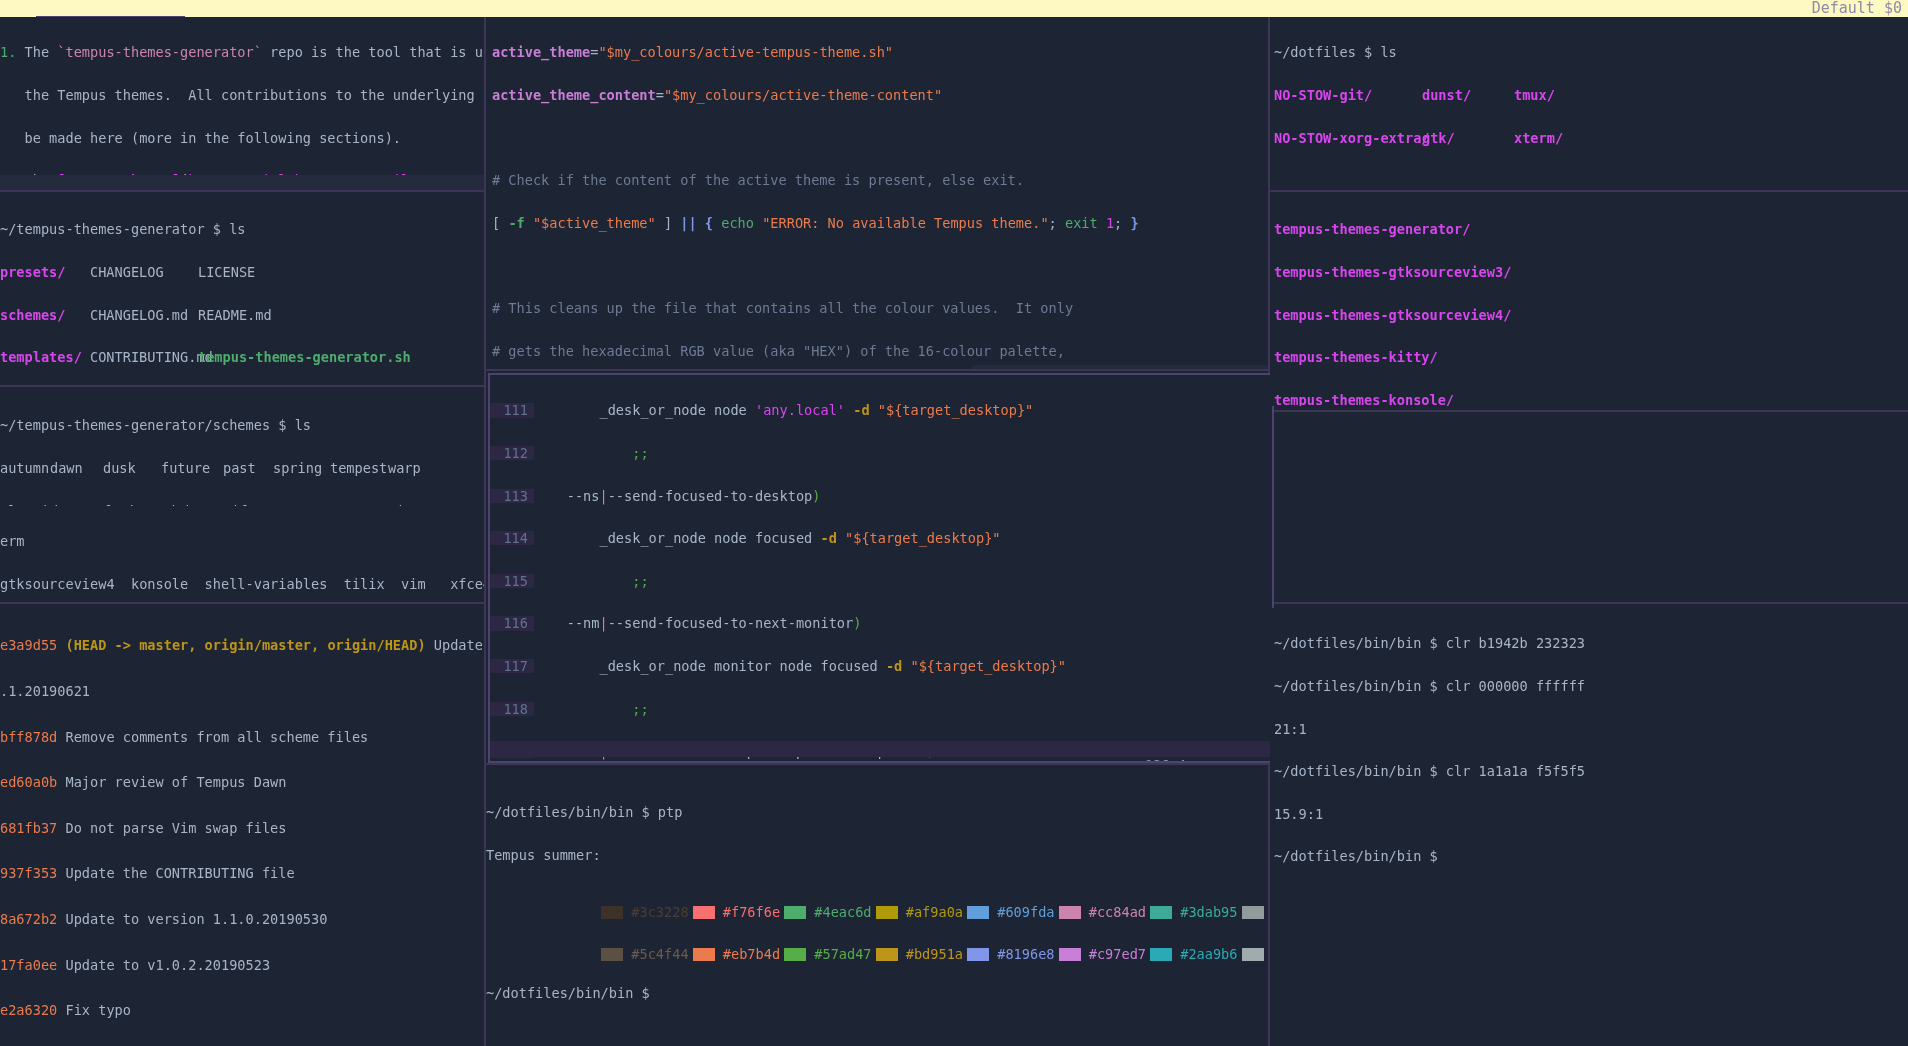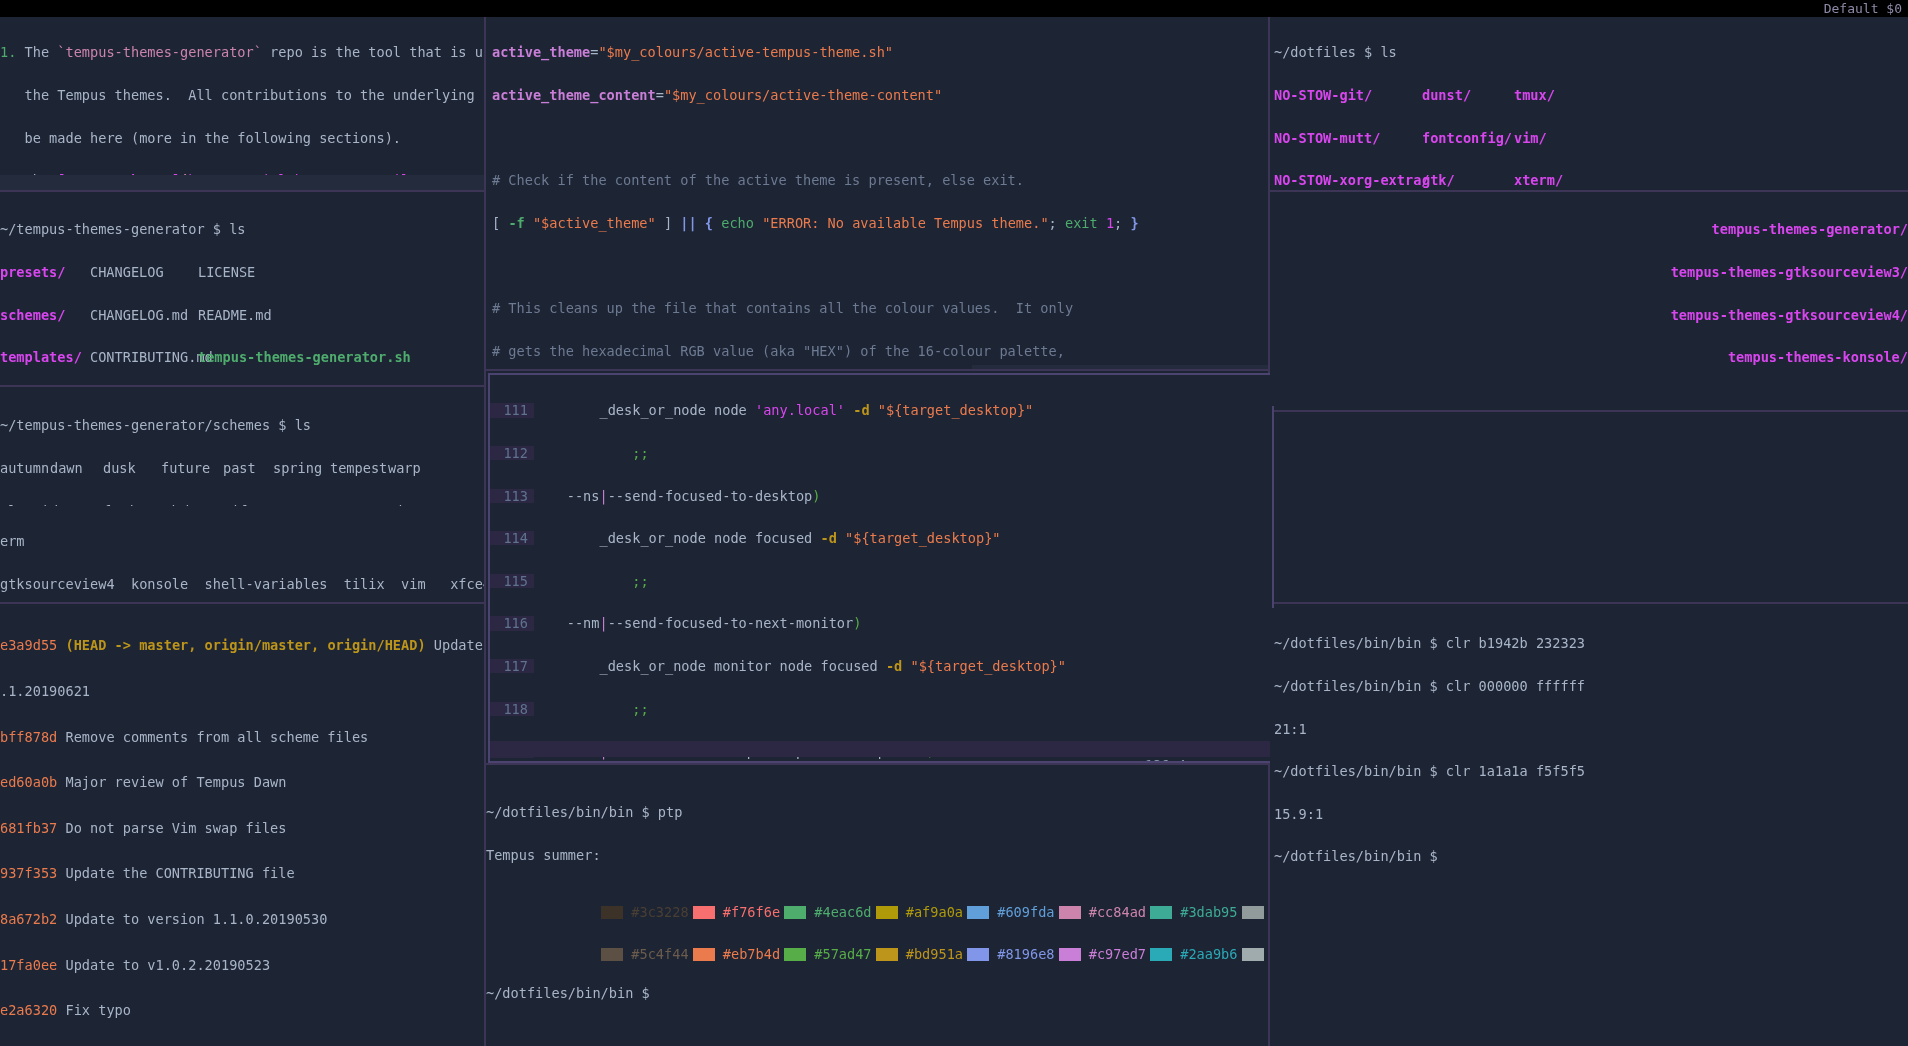--- a/index.html
+++ b/index.html
@@ -11,22 +11,22 @@
     font-size: 13.6px;
     line-height: 14.2px;
     color: #a8b5c8;
     overflow: hidden;
   }
   .screen { position: relative; width: 1908px; height: 1046px; background: #1d2433; }
 
   
   .statusbar {
     position: absolute; left: 0; top: 0; width: 1908px; height: 28px;
-    background: #000000; color: #8f8aa8;
-    font-size: 13px; line-height: 17px; white-space: pre;
+    background: #fef9c3; color: #8f8aa8;
+    font-size: 15px; line-height: 17px; white-space: pre;
   }
   .statusbar .active-win { background: #4b4470; color: #e8e6f0; font-weight: bold; padding: 0 2px; }
   .statusbar .win { color: #7d7896; }
   .statusbar .right { position: absolute; right: 6px; top: 0; color: #8f8aa8; }
 
   
   .pane { position: absolute; overflow: hidden; white-space: pre; background: #1d2433; }
   .pane .ln { white-space: pre; height: 14.2px; }
 
   
@@ -213,33 +213,33 @@
     </div>
     <div class="ln" style="height:14.2px;">
       <span style="display:inline-block;width:66px;"></span><span class="swatch" style="background:#5c4f44;"></span><span style="color:#6b5c4e;"> #5c4f44</span><span class="swatch" style="background:#eb7b4d;margin-left:4px;"></span><span style="color:#eb7b4d;"> #eb7b4d</span><span class="swatch" style="background:#57ad47;margin-left:4px;"></span><span style="color:#57ad47;"> #57ad47</span><span class="swatch" style="background:#bd951a;margin-left:4px;"></span><span style="color:#bd951a;"> #bd951a</span><span class="swatch" style="background:#8196e8;margin-left:4px;"></span><span style="color:#8196e8;"> #8196e8</span><span class="swatch" style="background:#c97ed7;margin-left:4px;"></span><span style="color:#c97ed7;"> #c97ed7</span><span class="swatch" style="background:#2aa9b6;margin-left:4px;"></span><span style="color:#2aa9b6;"> #2aa9b6</span><span class="swatch" style="background:#a0abae;margin-left:4px;"></span><span style="color:#a0abae;"> #a0abae</span>
     </div>
     <div class="ln c-fg" style="margin-top:10px;">~/dotfiles/bin/bin $</div>
   </div>
 
   <div class="pane" style="left:1270px; top:17px; width:638px; height:173px; padding-left:4px;">
     <div class="ln c-fg">~/dotfiles $ ls</div>
     <div class="ln"><span class="c-blue bold" style="display:inline-block;width:148px;">NO-STOW-git/</span><span class="c-blue bold" style="display:inline-block;width:92px;">dunst/</span><span class="c-blue bold">tmux/</span></div>
-    <div class="ln"><span class="c-blue bold" style="display:inline-block;width:148px;">NO-STOW-mutt/</span><span class="c-blue bold" style="display:inline-block;width:92px;">fontconfig/</span><span class="c-blue bold">vim/</span></div>
     <div class="ln"><span class="c-blue bold" style="display:inline-block;width:148px;">NO-STOW-xorg-extra/</span><span class="c-blue bold" style="display:inline-block;width:92px;">gtk/</span><span class="c-blue bold">xterm/</span></div>
     
     
     
     
     
   </div>
 
-  <div class="pane" style="left:1270px; top:194px; width:638px; height:212px; padding-left:4px;text-align:right;">
+  <div class="pane" style="left:1270px; top:194px; width:638px; height:212px; padding-left:4px;">
     <div class="ln c-blue bold">tempus-themes-generator/</div>
     <div class="ln c-blue bold">tempus-themes-gtksourceview3/</div>
     <div class="ln c-blue bold">tempus-themes-gtksourceview4/</div>
+    <div class="ln c-blue bold">tempus-themes-kitty/</div>
     <div class="ln c-blue bold">tempus-themes-konsole/</div>
     
     
     
     
     
     
     
     
     

